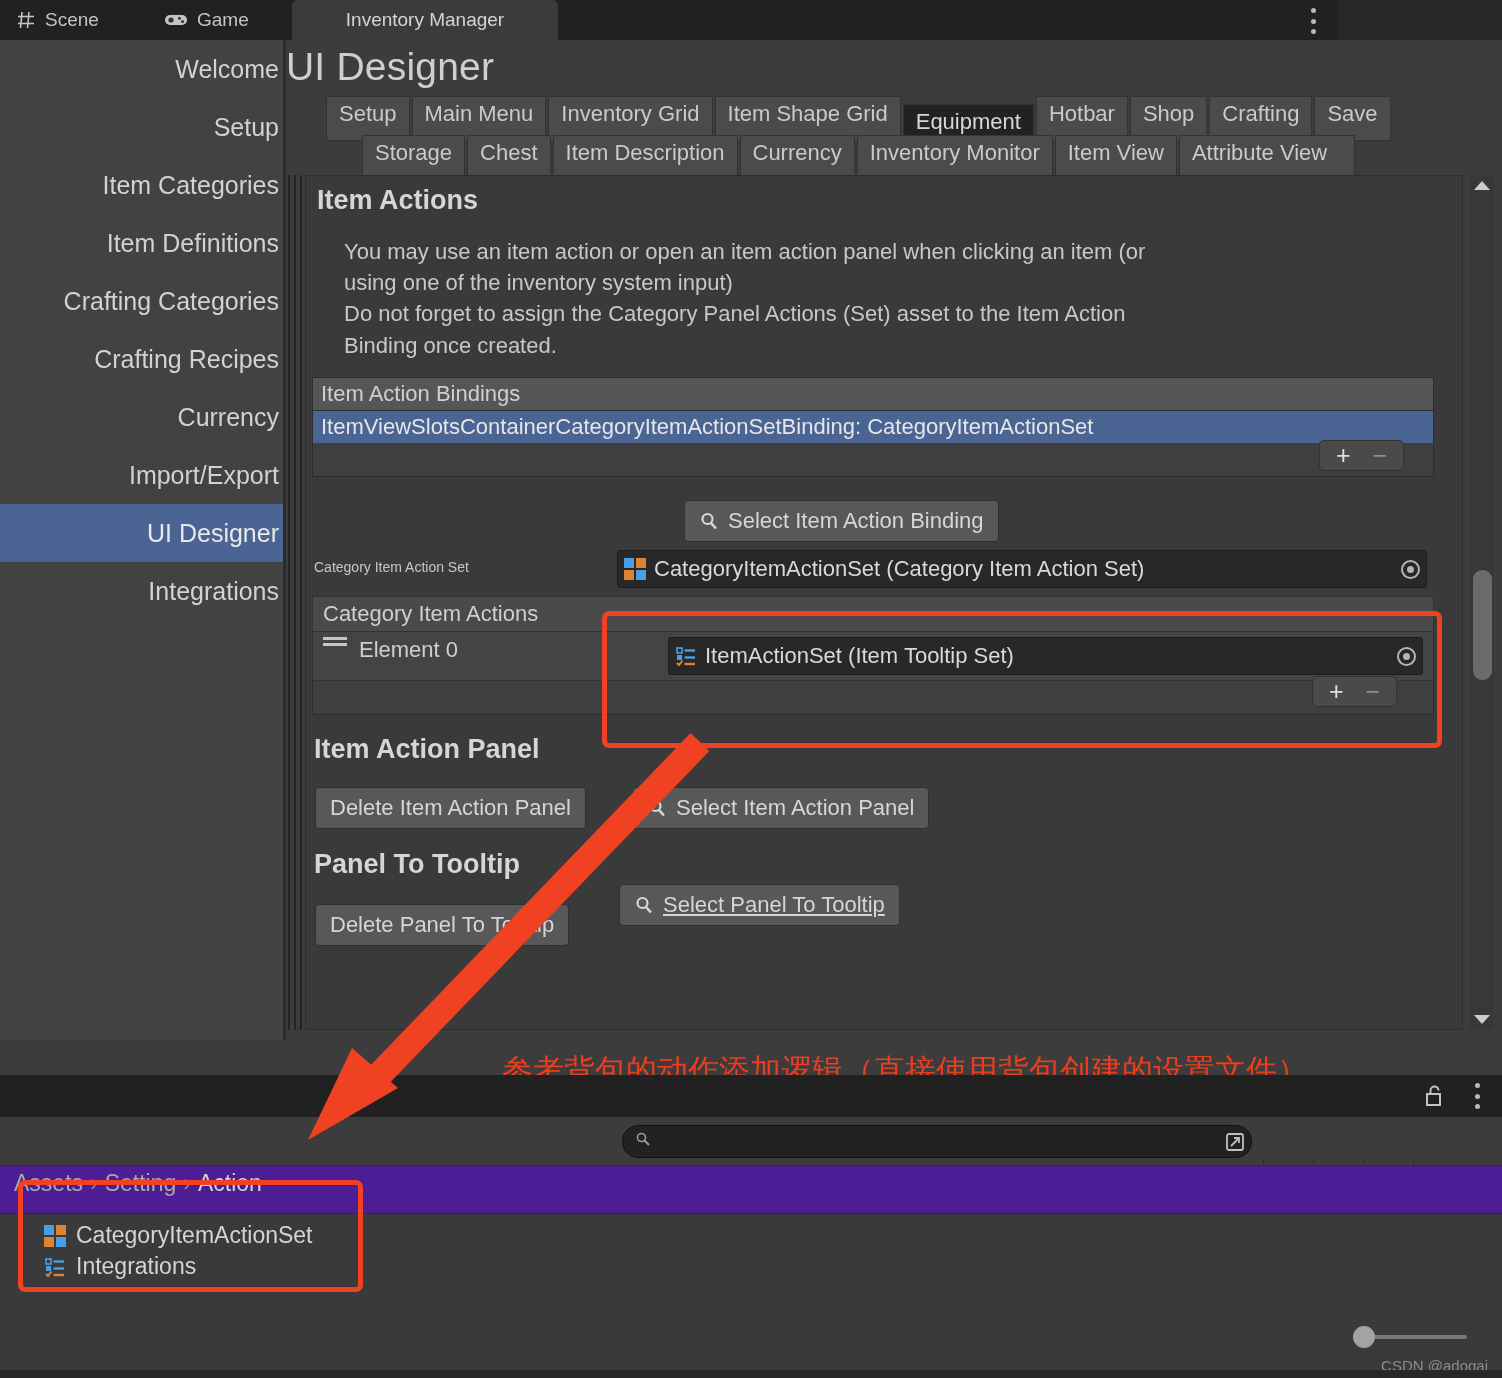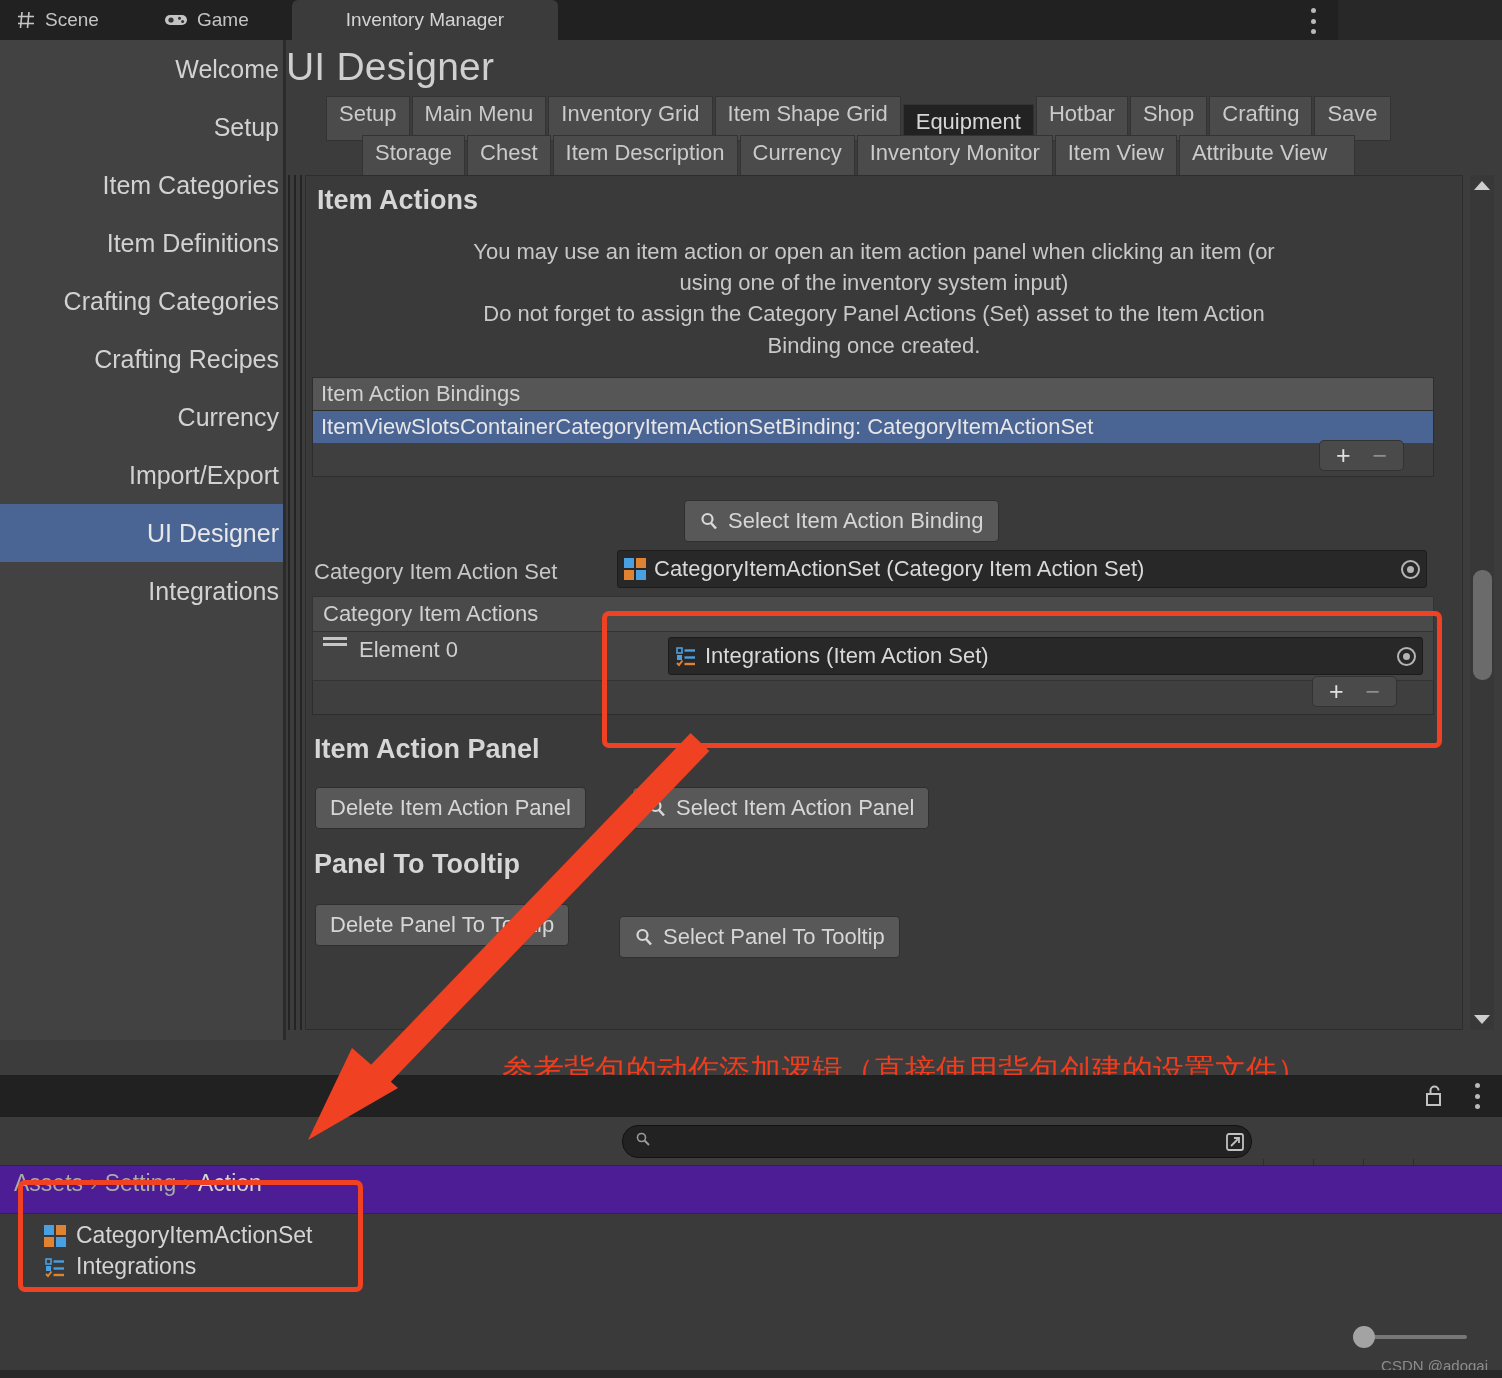--- a/index.html
+++ b/index.html
@@ -84,21 +84,21 @@
   .vline { position: absolute; top: 135px; width: 2px; height: 855px; background: #242424; }
 
   .scrollCol { position: absolute; left: 1184px; top: 135px; width: 24px; height: 855px; background: #383838; }
   .scrArrow { position: absolute; left: 4px; width: 0; height: 0; }
   .scrArrowUp { top: 6px; border-left: 8px solid transparent; border-right: 8px solid transparent; border-bottom: 9px solid #cdcdcd; }
   .scrArrowDown { bottom: 6px; border-left: 8px solid transparent; border-right: 8px solid transparent; border-top: 9px solid #cdcdcd; }
   .scrThumb { position: absolute; left: 3px; top: 395px; width: 19px; height: 110px; background: #6b6b6b; border-radius: 9px; }
 
   
   .secHead { color: #d6d6d6; font-size: 27px; font-weight: bold; }
-  .bodyText { color: #c8c8c8; font-size: 22px; line-height: 1.42; text-align: center; }
+  .bodyText { color: #c8c8c8; font-size: 22px; line-height: 1.42; }
 
   
   .listHead {
     background: #565656; color: #d0d0d0; font-size: 22px;
     padding: 3px 8px; border: 1px solid #2d2d2d;
   }
   .listRowSel {
     background: #4a6494; color: #e6e6e6; font-size: 22px;
     padding: 3px 8px; border-left: 1px solid #2d2d2d; border-right: 1px solid #2d2d2d;
   }
@@ -113,21 +113,21 @@
   .plusMinus .pm.dim { color: #8e8e8e; }
 
   .btn {
     background: #585858; color: #d6d6d6; font-size: 22px;
     border: 1px solid #2f2f2f; border-radius: 4px;
     padding: 7px 14px; display: inline-flex; align-items: center; gap: 9px;
     white-space: nowrap;
   }
   .magnifier { display: inline-flex; }
 
-  .fieldLabel { color: #c7c7c7; font-size: 22px; }
+  .fieldLabel { color: #c7c7c7; font-size: 14px; }
   .objField {
     background: #282828; border: 1px solid #1c1c1c; border-radius: 3px;
     height: 38px; display: flex; align-items: center; padding: 0 6px;
     color: #d9d9d9; font-size: 22px; gap: 8px;
   }
   .objField .pick {
     margin-left: auto; width: 19px; height: 19px; border-radius: 50%;
     border: 2px solid #b4b4b4; display: flex; align-items: center; justify-content: center;
   }
   .objField .pick i { width: 7px; height: 7px; border-radius: 50%; background: #b4b4b4; display: block; }
@@ -356,21 +356,21 @@
               <span class="icoList">
                 <svg width="22" height="22" viewBox="0 0 22 22">
                   <rect x="2" y="3" width="5" height="5" fill="none" stroke="#4a9fe0" stroke-width="1.6"></rect>
                   <rect x="2" y="10" width="5" height="5" fill="#4a9fe0"></rect>
                   <line x1="9.5" y1="5.5" x2="20" y2="5.5" stroke="#4a9fe0" stroke-width="2.4"></line>
                   <line x1="9.5" y1="12.5" x2="20" y2="12.5" stroke="#4a9fe0" stroke-width="2.4"></line>
                   <polyline points="2,18 4,20 7.5,15.5" fill="none" stroke="#e08233" stroke-width="2"></polyline>
                   <line x1="9.5" y1="19" x2="20" y2="19" stroke="#e08233" stroke-width="2.4"></line>
                 </svg>
               </span>
-              <span>Integrations (Item Action Set)</span>
+              <span>ItemActionSet (Item Tooltip Set)</span>
               <span class="pick">
                   <i></i>
                 </span>
             </div>
           </div>
           <div class="listFooter"></div>
         </div>
         <div class="plusMinus" style="position:absolute; left:1006px; top:500px;">
           <span class="pm">+</span>
           <span class="pm dim">−</span>
@@ -387,21 +387,21 @@
                 <line x1="12" y1="12" x2="17" y2="17.5" stroke="#d8d8d8" stroke-width="2.6"></line>
               </svg>
           </span>
           <span>Select Item Action Panel</span>
         </div>
 
         <div class="secHead" style="position:absolute; left:8px; top:673px;">Panel To Tooltip</div>
         <div class="btn" style="position:absolute; left:9px; top:728px;">
           <span>Delete Panel To Tooltip</span>
         </div>
-        <div class="btn" style="position:absolute; left:313px; top:740px;">
+        <div class="btn" style="position:absolute; left:313px; top:708px;text-decoration:underline;">
           <span class="magnifier">
             <svg width="20" height="20" viewBox="0 0 20 20">
                 <circle cx="8.5" cy="8" r="5" fill="none" stroke="#d8d8d8" stroke-width="2.2"></circle>
                 <line x1="12" y1="12" x2="17" y2="17.5" stroke="#d8d8d8" stroke-width="2.6"></line>
               </svg>
           </span>
           <span>Select Panel To Tooltip</span>
         </div>
 
       </div>

